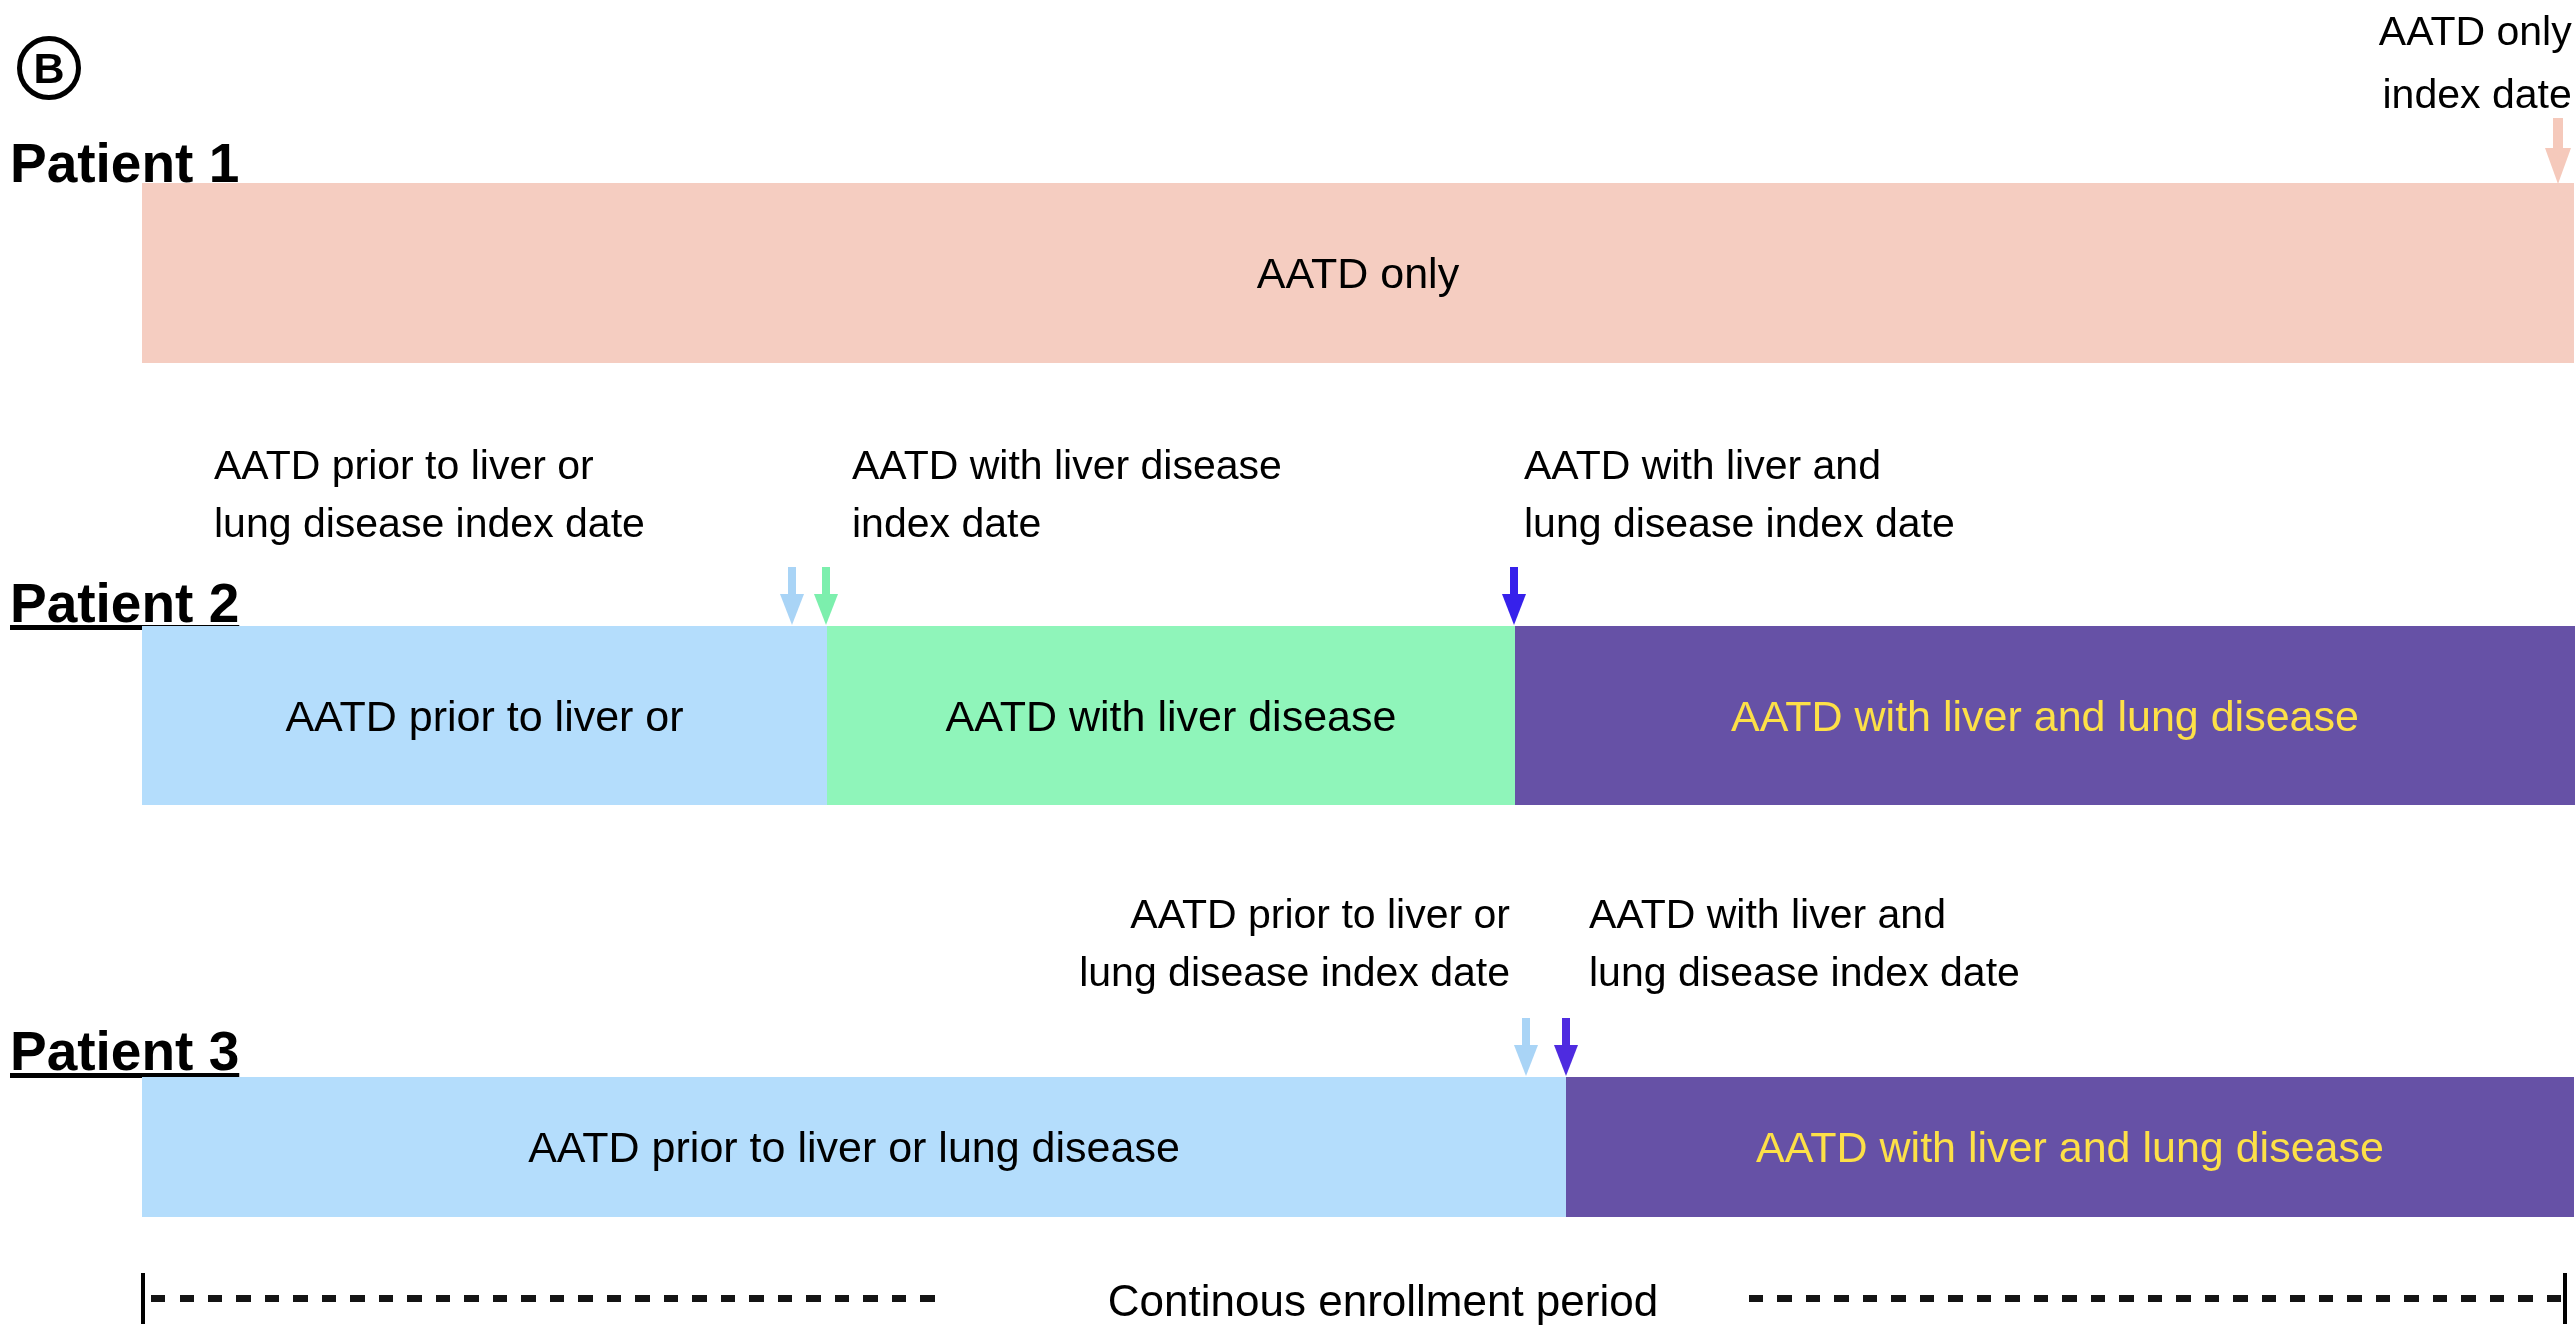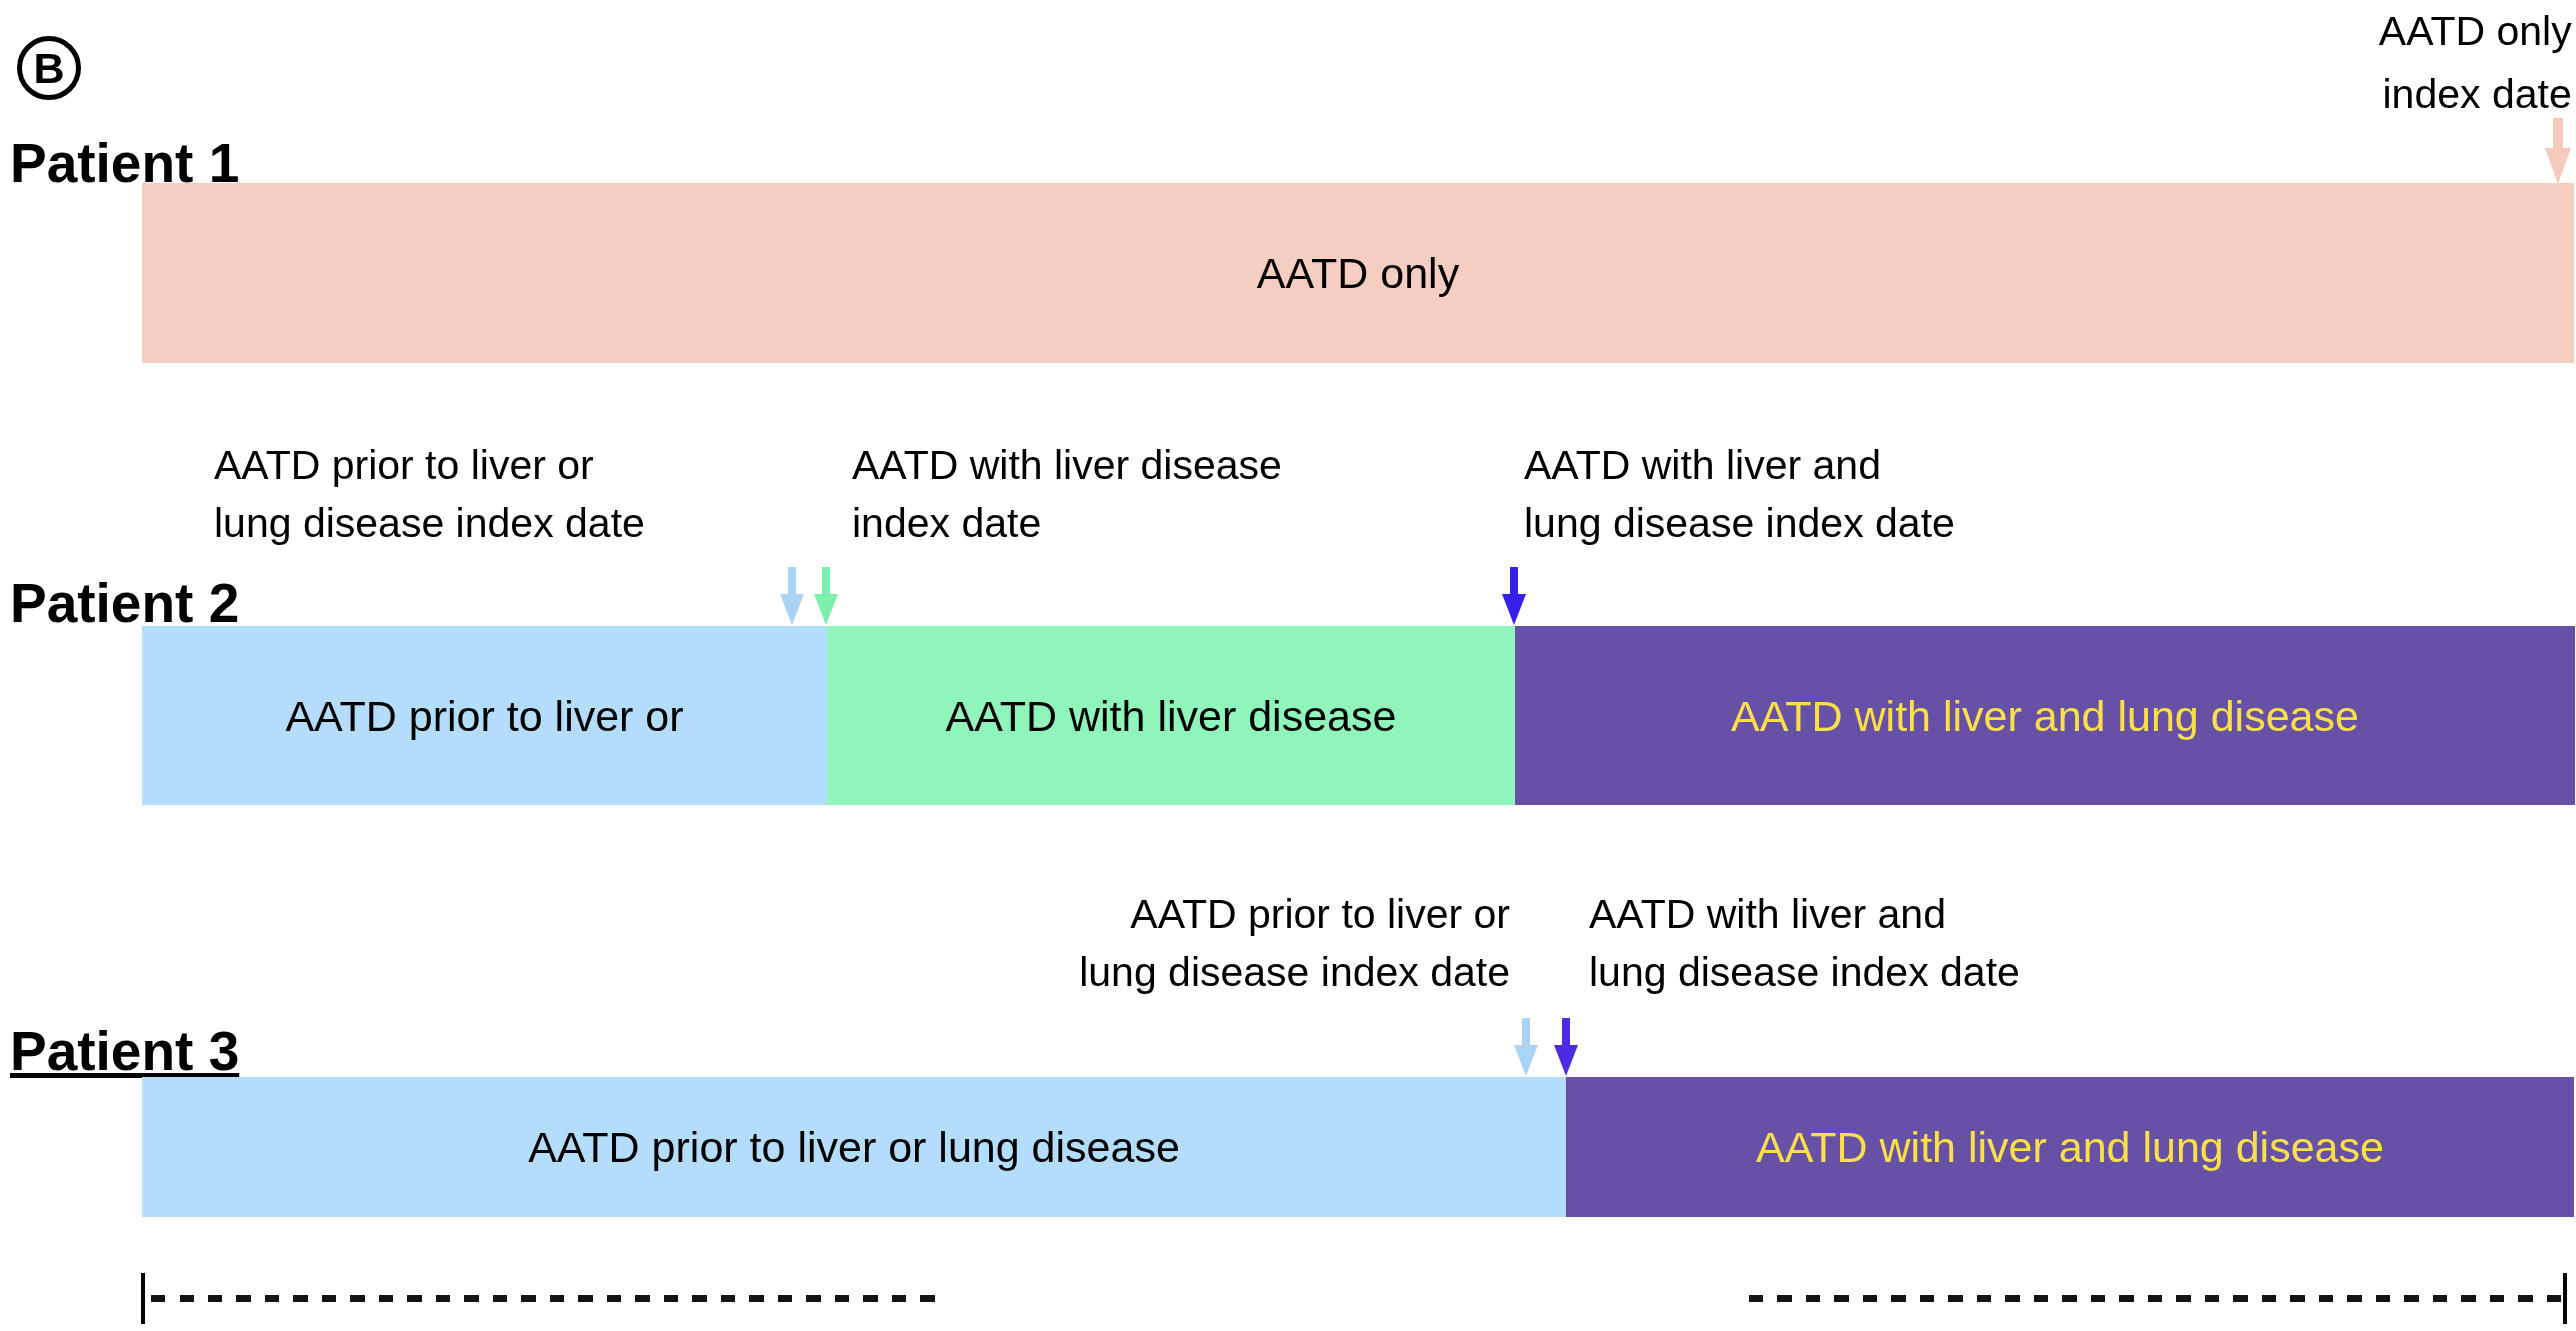--- a/index.html
+++ b/index.html
@@ -18,21 +18,21 @@
     position: absolute; left: 17px; top: 36px;
     width: 64px; height: 64px; box-sizing: border-box;
     border: 5.7px solid #000; border-radius: 50%;
     display: flex; align-items: center; justify-content: center;
     font-size: 43px; font-weight: bold;
   }
 
   
   .patient-title { position: absolute; left: 10px; font-size: 55px; font-weight: bold; white-space: nowrap; }
   .pt1 { top: 131px; }
-  .pt2 { top: 571px; }
+  .pt2 { top: 571px; text-decoration: underline; }
   .pt3 { top: 1019px; text-decoration: underline; }
 
   
   .bar { position: absolute; left: 142px; display: flex; }
   .p1bar { top: 183px; width: 2432px; height: 180px; }
   .p2bar { top: 626px; height: 179px; }
   .p3bar { top: 1077px; height: 140px; }
   .seg {
     display: flex; flex-direction: column; align-items: center; justify-content: center;
     text-align: center; font-size: 43px; line-height: 58px; box-sizing: border-box;
@@ -183,17 +183,18 @@
     <div class="seg seg-blue s1">
       <div>AATD prior to liver or lung disease</div>
     </div>
     <div class="seg seg-purple s2">
       <div>AATD with liver and lung disease</div>
     </div>
   </div>
 
   <div class="tick tick-left"></div>
   <div class="dash dash-left"></div>
+  <div class="enroll-label">Continous enrollment period</div>
   <div class="dash dash-right"></div>
   <div class="tick tick-right"></div>
 
 </div>
 
 
 </body></html>

